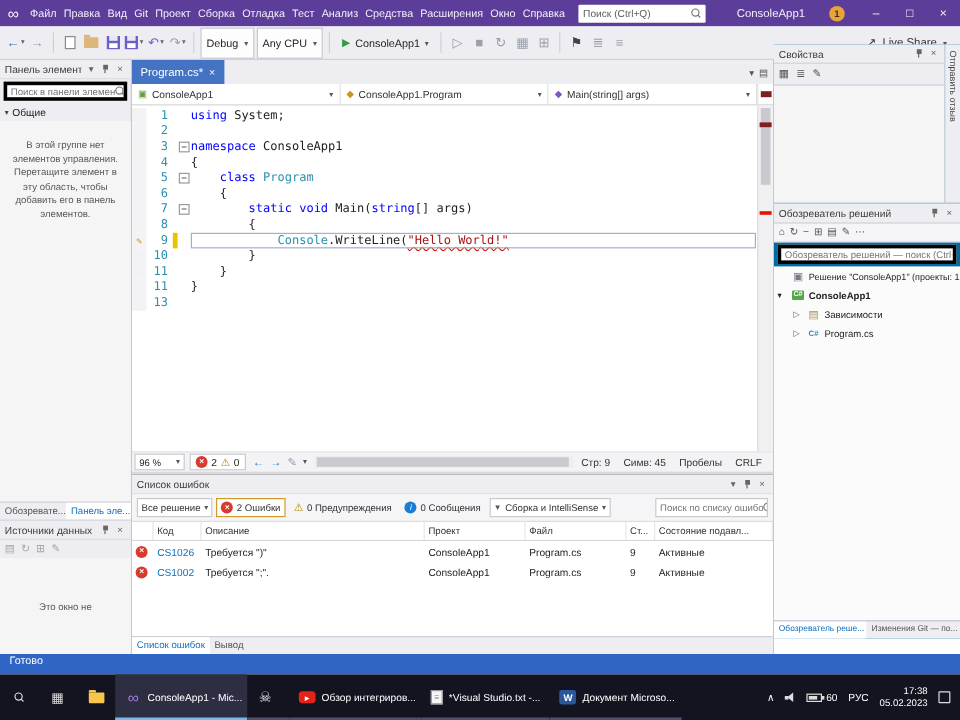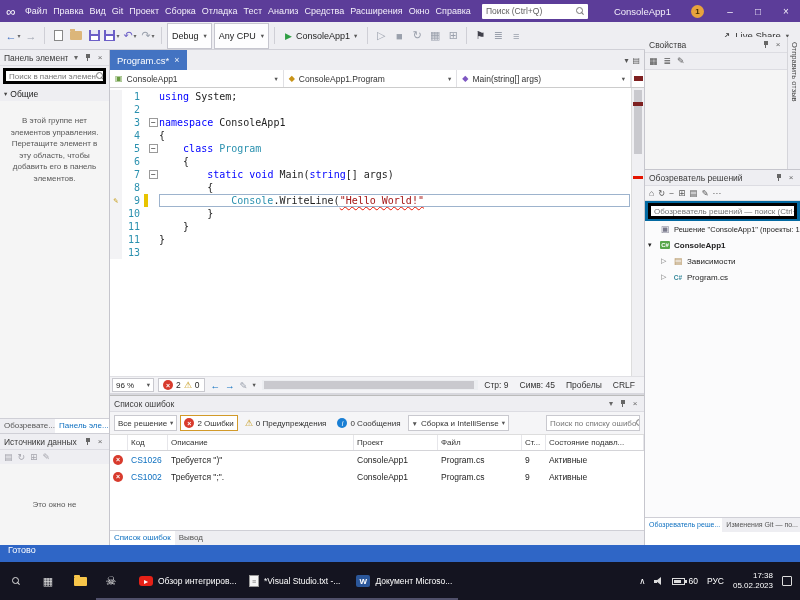--- a/index.html
+++ b/index.html
@@ -665,20 +665,24 @@
   <div class="taskbar">
     <span class="tb-sys">
         <span class="mag white"></span>
       </span>
     <span class="tb-sys">▦</span>
     <span class="tb-sys">
         <span class="folder-ico"></span>
       </span>
     <div style="display:flex;height:100%">
 
+        <div class="tb-btn active" data-icon="vs">
+          <span class="app-ico"></span>
+          <span>ConsoleApp1 - Mic...</span>
+        </div>
 
         <div class="tb-btn" data-icon="skull">
           <span class="app-ico"></span>
           <span></span>
         </div>
 
         <div class="tb-btn" data-icon="youtube">
           <span class="app-ico"></span>
           <span>Обзор интегриров...</span>
         </div>

